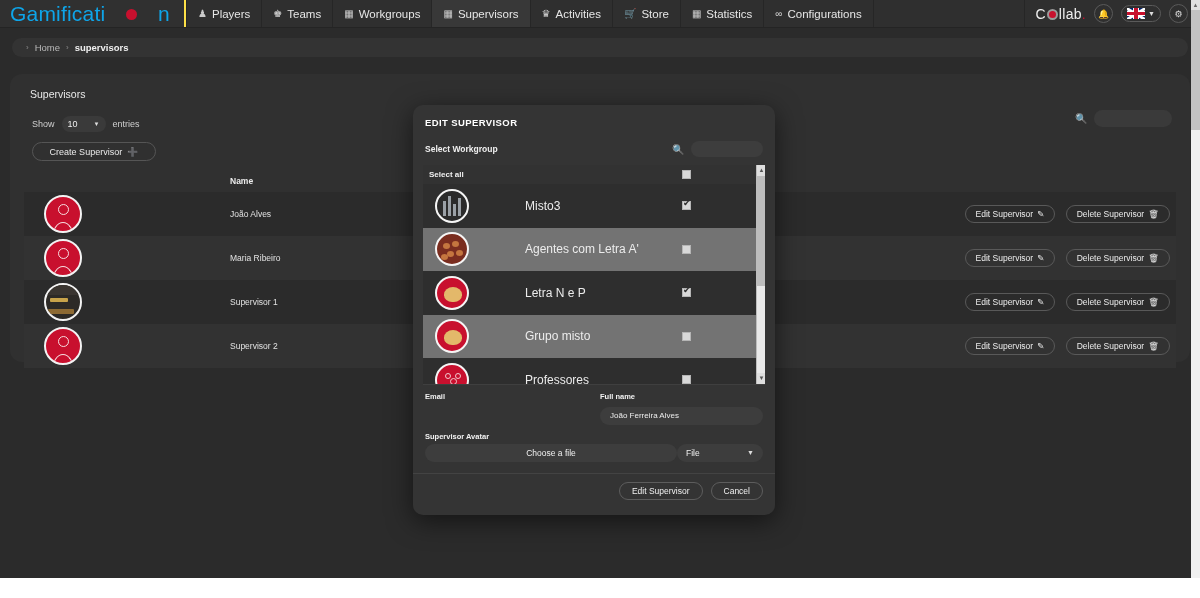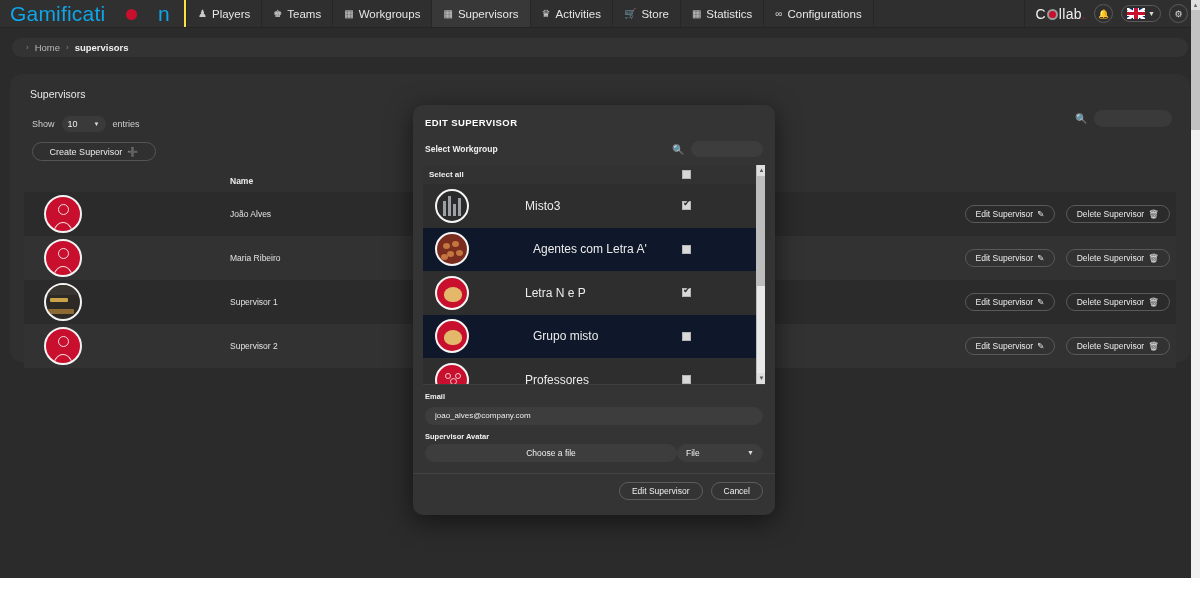--- a/index.html
+++ b/index.html
@@ -158,21 +158,21 @@
   .wg-search { display: flex; align-items: center; gap: 6px; }
   .wg-search-box { width: 72px; height: 16px; border-radius: 8px; background: #3d3d3d; border: none; }
   .wg-list {
     height: 220px; overflow: hidden; position: relative;
     border-bottom: 1px solid #3f3f3f;
   }
   .wg-row {
     display: flex; align-items: center; height: 43.5px;
     background: #2e2e2e; padding-right: 18px;
   }
-  .wg-row.alt { background: #0f172a; gap: 8px; }
+  .wg-row.alt { background: #737373; }
   .wg-row.head { height: 19px; background: #323232; }
   .wg-row .nm { flex: 1; font-size: 12px; color: #ececec; padding-left: 0; }
   .wg-row.head .nm { font-size: 8px; font-weight: bold; color: #f0f0f0; padding-left: 6px; }
   .wg-av {
     width: 34px; height: 34px; border-radius: 50%; margin: 0 56px 0 12px;
     border: 2px solid #f5f5f5; background: #c8102e; position: relative; overflow: hidden;
     flex: none;
   }
   .wg-av.img-misto { background: #2b2b2b; }
   .wg-av.img-misto .b { position:absolute; bottom:5px; width:3px; background:#9aa0a6; }
@@ -516,21 +516,24 @@
           <div class="thumb"></div>
           <div class="arrow-dn">▼</div>
         </div>
       </div>
     </div>
 
     <div class="form">
       <div class="frow">
         <div class="fgroup">
           <label class="flabel">Email</label>
-          <input class="finput" value="joao_alves@company.com" style="">
+        </div>
+        <div class="fgroup">
+          <label class="flabel">Full name</label>
+          <input class="finput" value="João Ferreira Alves" style="">
         </div>
       </div>
       <div>
         <label class="flabel">Supervisor Avatar</label>
         <div class="filerow">
           <button class="filebtn">Choose a file</button>
           <div class="filesel">
             <span>File</span>
             <span class="caret">▼</span>
           </div>

